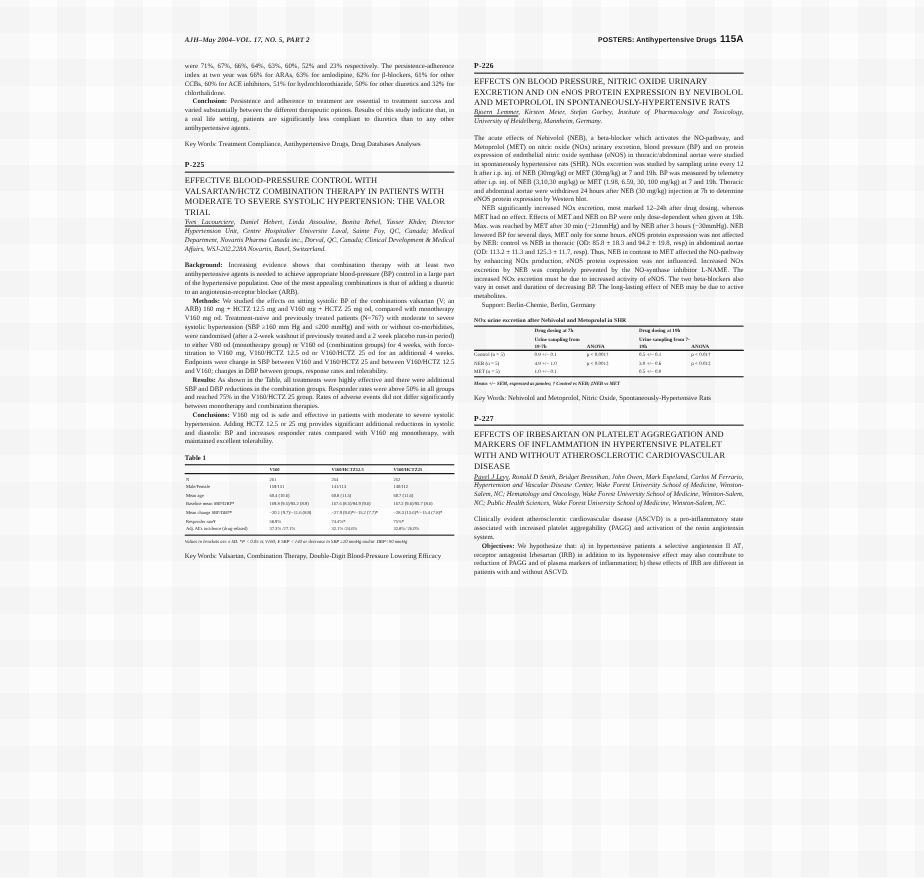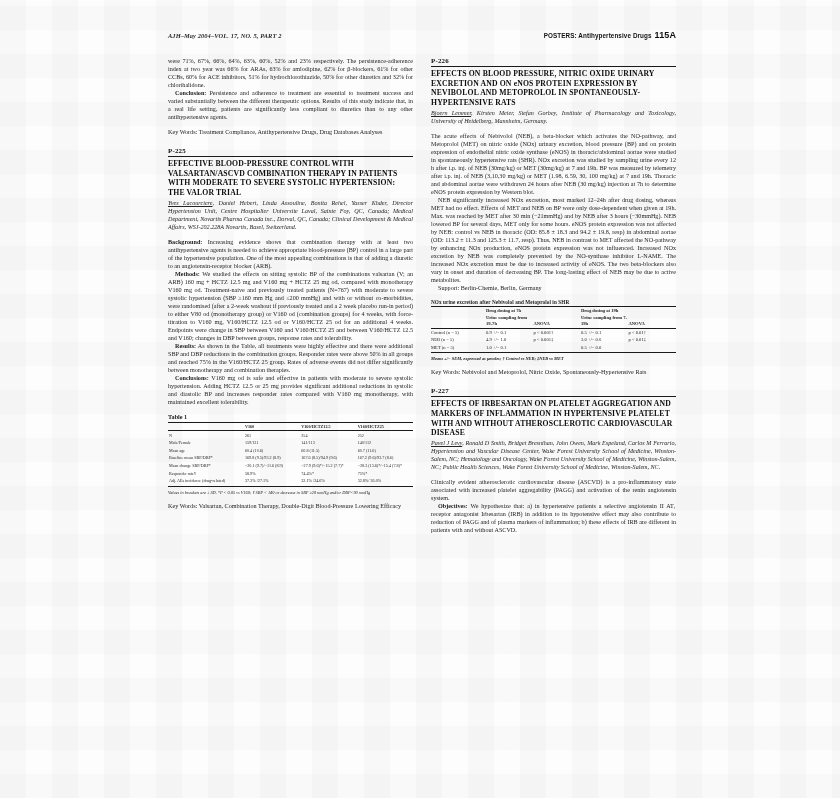--- a/index.html
+++ b/index.html
@@ -91,21 +91,21 @@
     letter-spacing: 0.2px;
     color: #111;
   }
   .rule-top {
     border-top: 1.6px solid #1a1a1a;
     margin-top: 1.5px;
     margin-bottom: 2.5px;
   }
   .abstitle {
     font-family: "Liberation Serif", serif;
-    font-weight: bold;
+    font-weight: normal;
     font-size: 7.7px;
     line-height: 9.6px;
     letter-spacing: 0.15px;
     color: #0e0e0e;
     margin-bottom: 1.5px;
   }
   .authors {
     font-size: 6.1px;
     line-height: 8.0px;
     font-style: italic;
@@ -215,21 +215,21 @@
         <div class="para indent"><b class="lead">Conclusion:</b><span> Persistence and adherence to treatment are essential to treatment success and varied substantially between the different therapeutic options. Results of this study indicate that, in a real life setting, patients are significantly less compliant to diuretics than to any other antihypertensive agents.</span></div>
 
         <div class="gap"></div>
 
         <div class="kw">Key Words: Treatment Compliance, Antihypertensive Drugs, Drug Databases Analyses</div>
 
         <div class="gap-l"></div>
 
         <div class="absnum">P-225</div>
         <div class="rule-top"></div>
-        <div class="abstitle">EFFECTIVE BLOOD-PRESSURE CONTROL WITH VALSARTAN/ASCVD COMBINATION THERAPY IN PATIENTS WITH MODERATE TO SEVERE SYSTOLIC HYPERTENSION: THE VALOR TRIAL</div>
+        <div class="abstitle">EFFECTIVE BLOOD-PRESSURE CONTROL WITH VALSARTAN/HCTZ COMBINATION THERAPY IN PATIENTS WITH MODERATE TO SEVERE SYSTOLIC HYPERTENSION: THE VALOR TRIAL</div>
         <div class="authors"><span class="first">Yves Lacourciere</span><span>, Daniel Hebert, Linda Assouline, Bonita Rehel, Yasser Khder, Director Hypertension Unit, Centre Hospitalier Universite Laval, Sainte Foy, QC, Canada; Medical Department, Novartis Pharma Canada inc., Dorval, QC, Canada; Clinical Development &amp; Medical Affairs, WSJ-202.228A Novartis, Basel, Switzerland.</span></div>
 
         <div class="gap"></div>
 
         <div class="para"><b class="lead">Background:</b><span> Increasing evidence shows that combination therapy with at least two antihypertensive agents is needed to achieve appropriate blood-pressure (BP) control in a large part of the hypertensive population. One of the most appealing combinations is that of adding a diuretic to an angiotensin-receptor blocker (ARB).</span></div>
 
         <div class="para indent"><b class="lead">Methods:</b><span> We studied the effects on sitting systolic BP of the combinations valsartan (V; an ARB) 160 mg + HCTZ 12.5 mg and V160 mg + HCTZ 25 mg od, compared with monotherapy V160 mg od. Treatment-naive and previously treated patients (N=767) with moderate to severe systolic hypertension (SBP ≥160 mm Hg and ≤200 mmHg) and with or without co-morbidities, were randomised (after a 2-week washout if previously treated and a 2 week placebo run-in period) to either V80 od (monotherapy group) or V160 od (combination groups) for 4 weeks, with force-titration to V160 mg, V160/HCTZ 12.5 od or V160/HCTZ 25 od for an additional 4 weeks. Endpoints were change in SBP between V160 and V160/HCTZ 25 and between V160/HCTZ 12.5 and V160; changes in DBP between groups, response rates and tolerability.</span></div>
 
         <div class="para indent"><b class="lead">Results:</b><span> As shown in the Table, all treatments were highly effective and there were additional SBP and DBP reductions in the combination groups. Responder rates were above 50% in all groups and reached 75% in the V160/HCTZ 25 group. Rates of adverse events did not differ significantly between monotherapy and combination therapies.</span></div>
 

